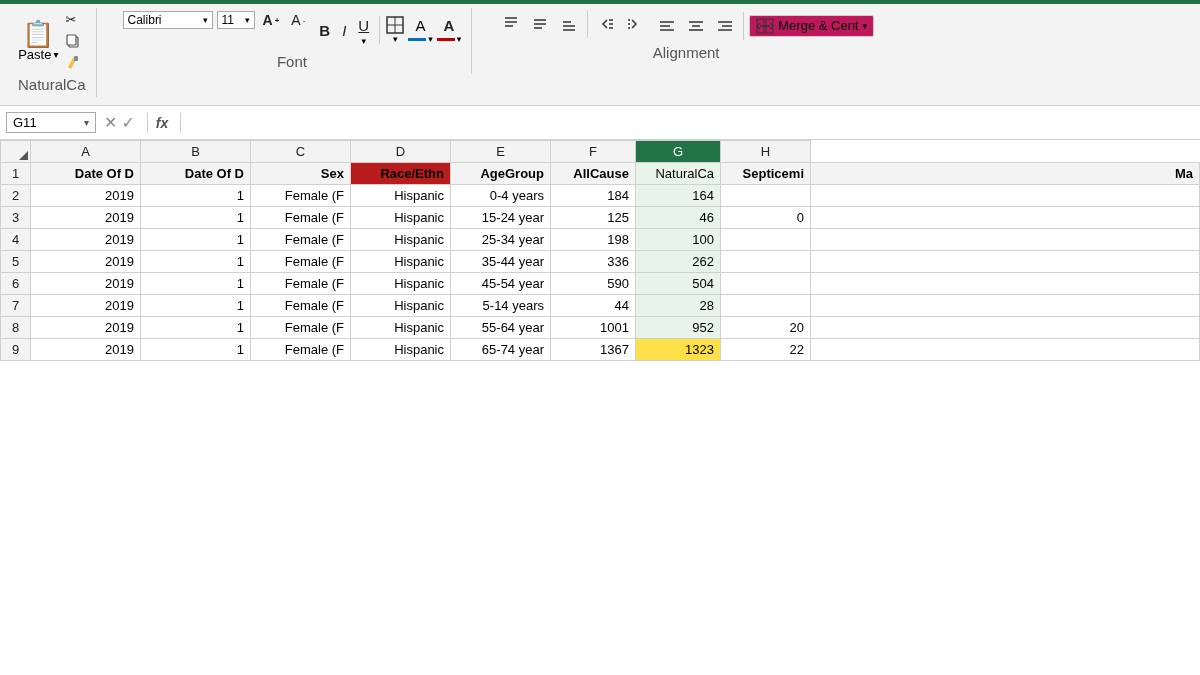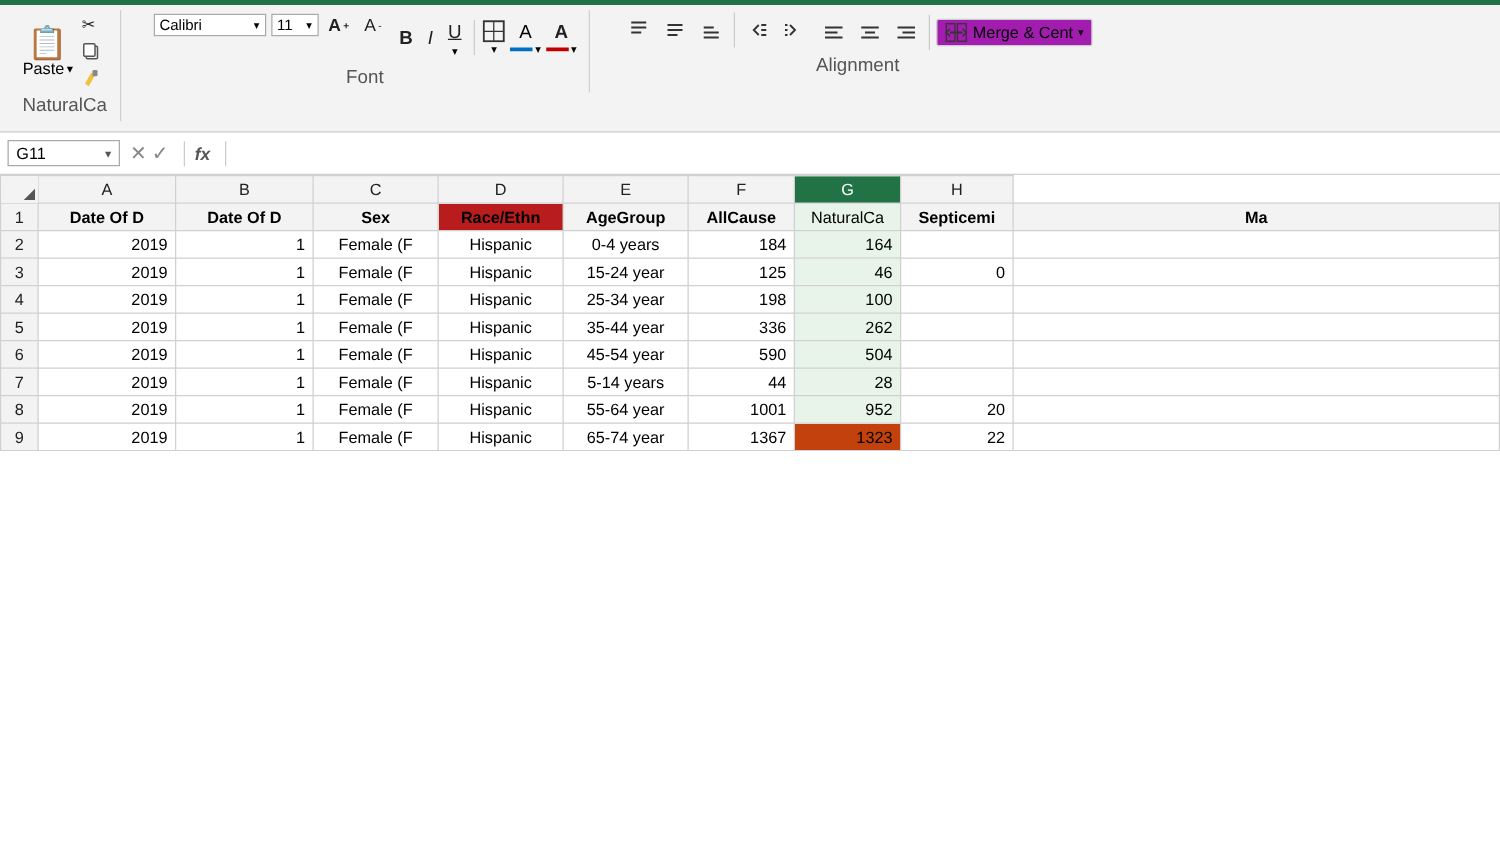--- a/index.html
+++ b/index.html
@@ -127,21 +127,21 @@
       width: 0;
       height: 0;
       border-left: 9px solid transparent;
       border-bottom: 9px solid #555;
     }
     .selected-col-header {
       background: #217346;
       color: #fff;
     }
     .number-cell { text-align: right; }
-    .text-cell { text-align: center; }
+    .text-cell { text-align: right; }
 
     
     .paste-area {
       display: flex;
       flex-direction: column;
       align-items: center;
     }
 
     
     .font-color-btn { position: relative; display: flex; flex-direction: column; align-items: center; }
@@ -150,21 +150,21 @@
     .color-underline-red { background: #c00000; }
 
     
     .merge-btn {
       display: flex;
       align-items: center;
       gap: 4px;
       border: 1px solid #ccc;
       border-radius: 2px;
       padding: 2px 6px;
-      background: #a21caf;
+      background: #be185d;
       cursor: pointer;
       font-size: 13px;
     }
     .ribbon-section { 
       display: flex; 
       flex-direction: column;
       align-items: center;
       padding: 2px 10px 4px 10px;
       border-right: 1px solid #d0d0d0;
     }
@@ -489,19 +489,19 @@
           <td class="text-cell"></td>
         </tr>
         <tr>
           <th class="row-header">9</th>
           <td class="number-cell">2019</td>
           <td class="number-cell">1</td>
           <td class="text-cell">Female (F</td>
           <td class="text-cell">Hispanic</td>
           <td class="text-cell">65-74 year</td>
           <td class="number-cell">1367</td>
-          <td class="number-cell" style="background-color: #c2410c; margin-left: 19px;">1323</td>
+          <td class="number-cell" style="background-color: #fde047; margin-left: 19px;">1323</td>
           <td class="number-cell">22</td>
           <td class="text-cell"></td>
         </tr>
       </tbody>
   </table>
 </div>
 
 </body></html>

